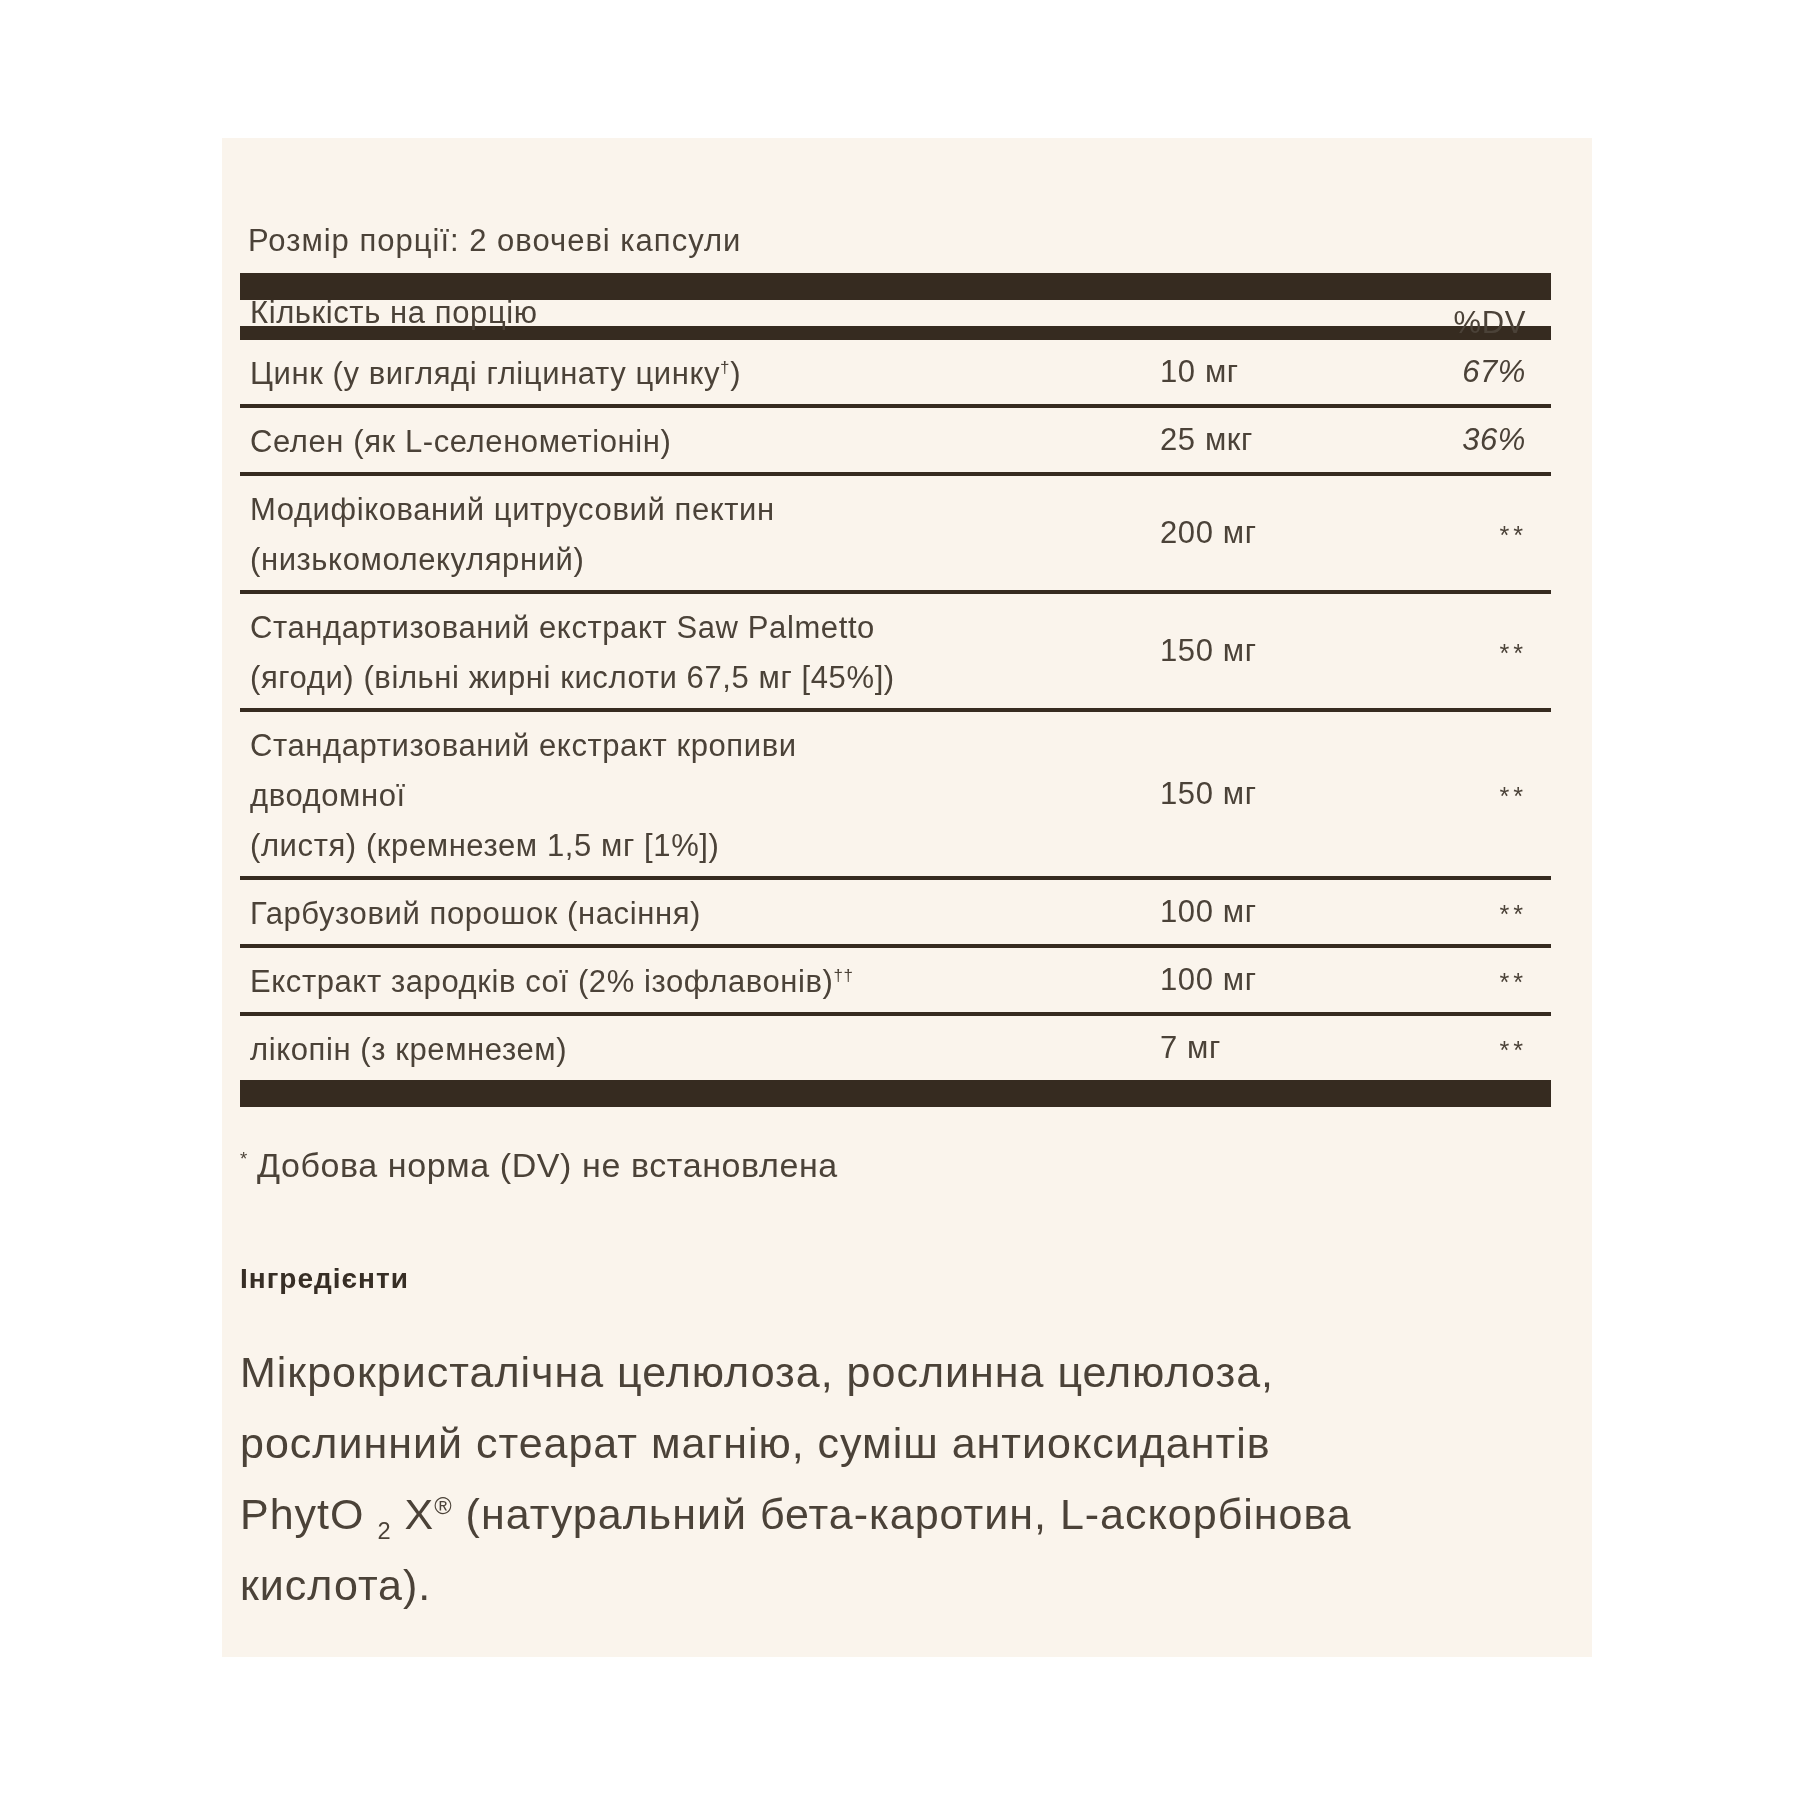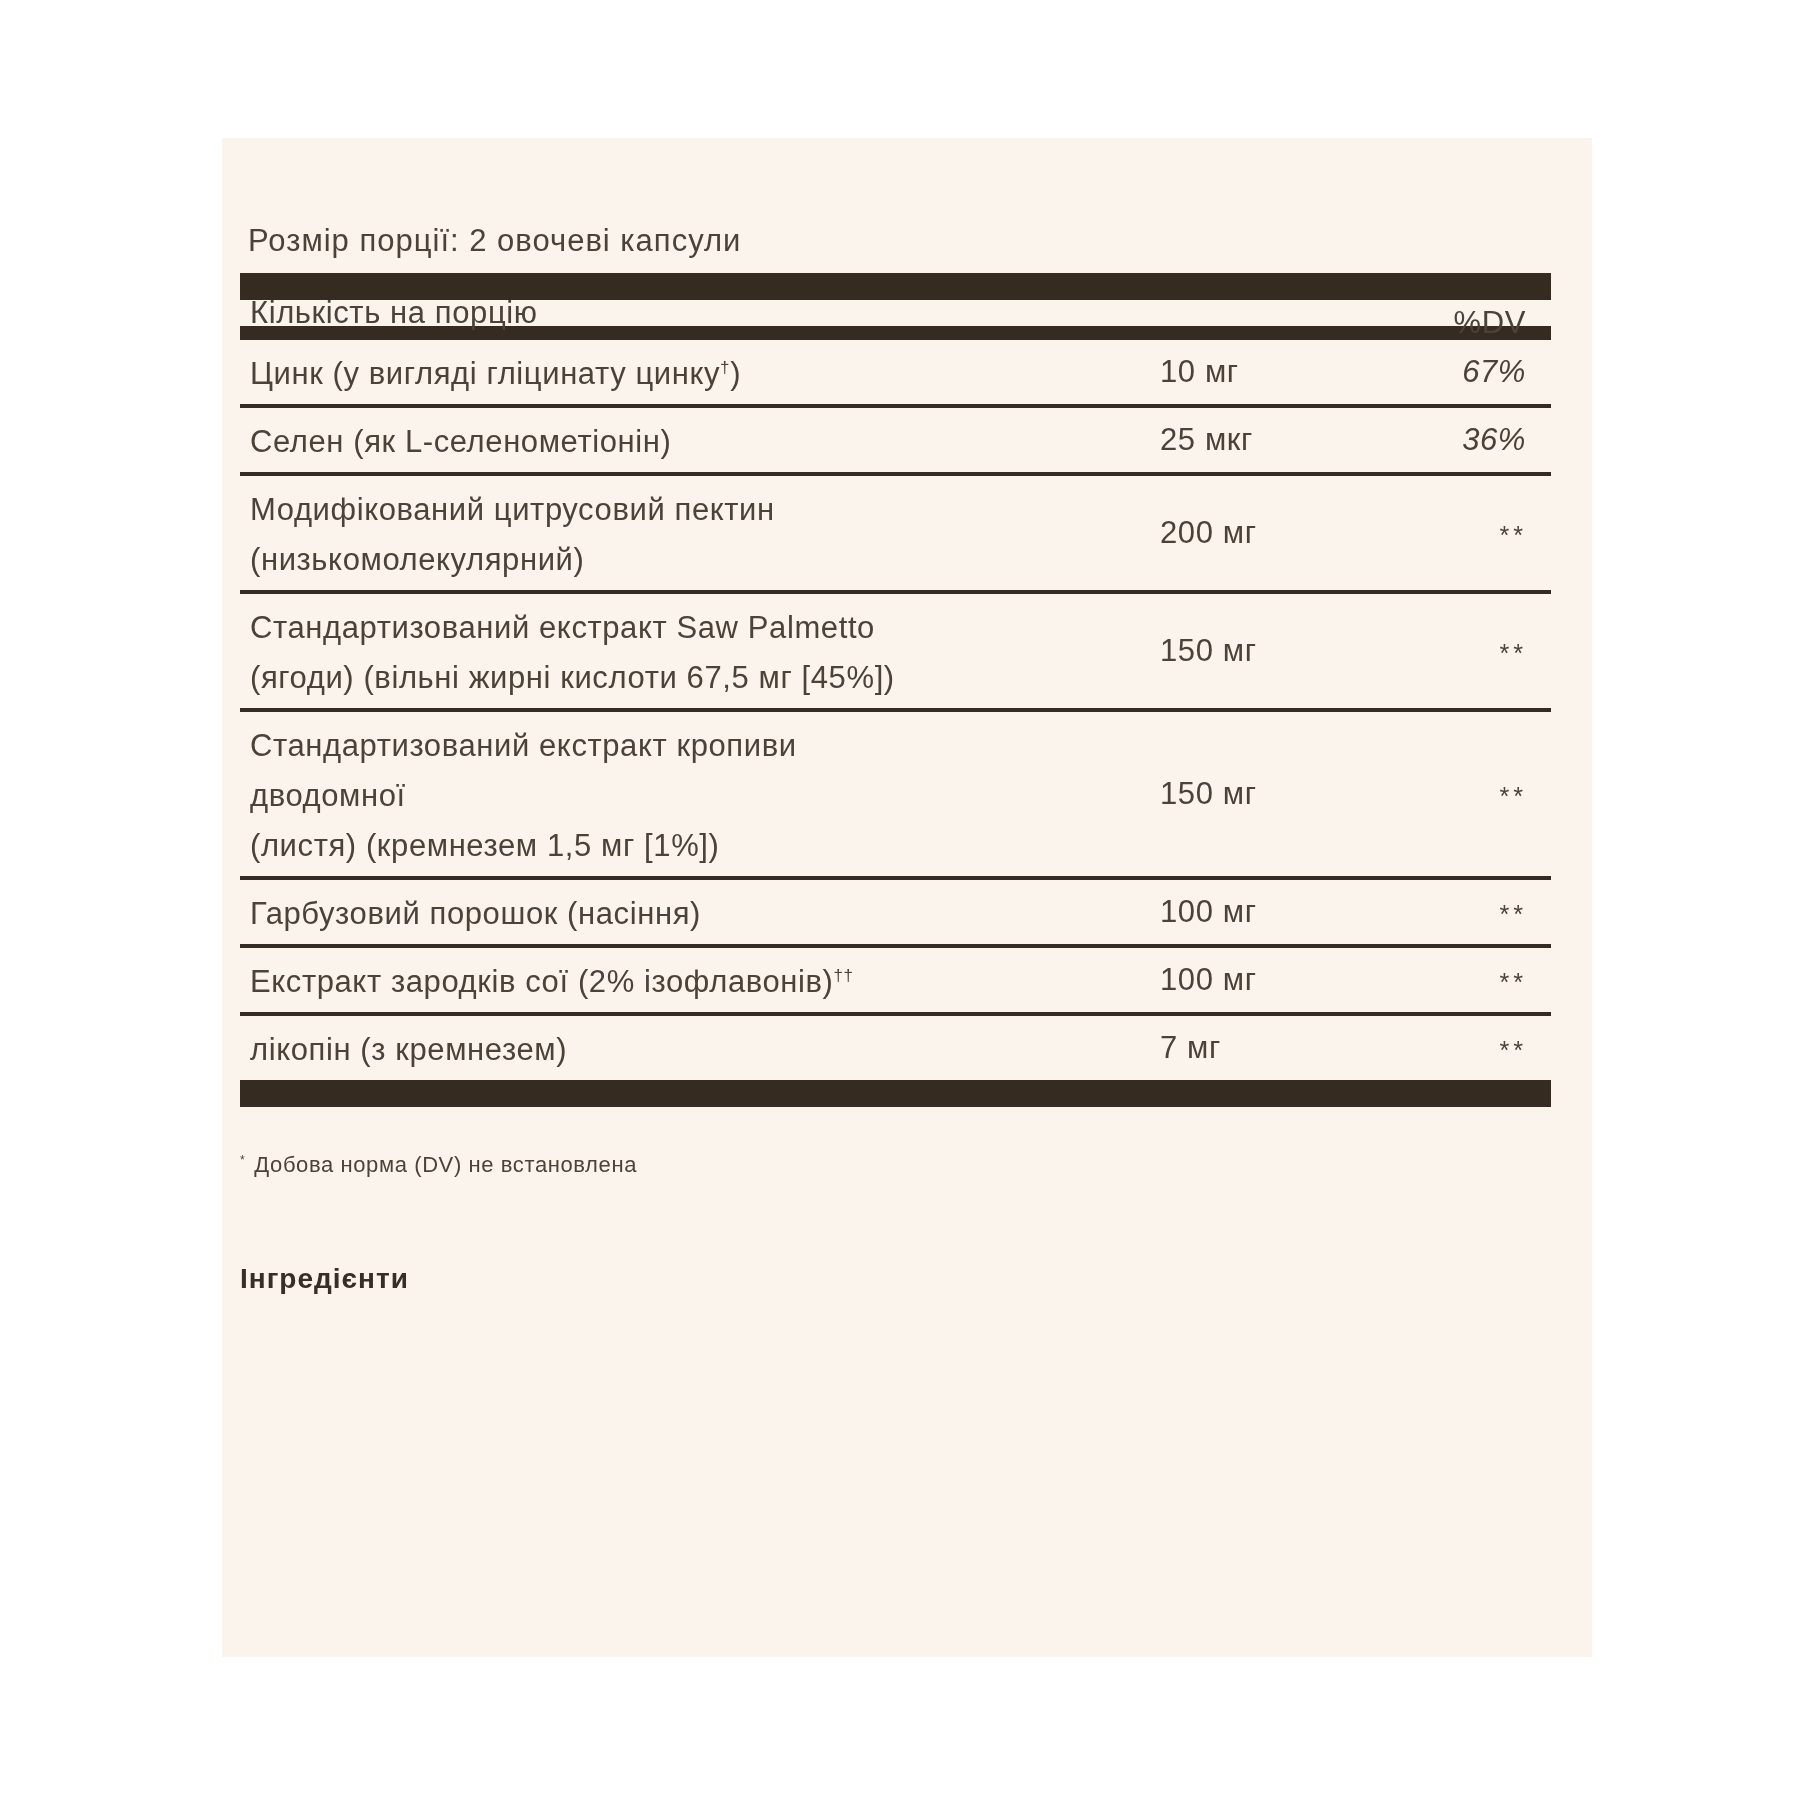--- a/index.html
+++ b/index.html
@@ -46,21 +46,21 @@
     line-height:50px;letter-spacing:0.6px;
   }
   .cell.amount{width:200px;line-height:46px;padding-top:2px;letter-spacing:0.6px;}
   .cell.dv{flex:1;text-align:right;padding-right:25px;line-height:46px;padding-top:2px;letter-spacing:0.6px;font-style:italic;}
   .cell.dv.ast{font-size:25px;letter-spacing:4px;line-height:40px;padding-top:6px;}
 
   sup{font-size:55%;vertical-align:super;line-height:0;}
   sub{font-size:55%;vertical-align:sub;line-height:0;}
 
   .footnote{
-    margin-top:38px;font-size:22px;line-height:40px;letter-spacing:0.6px;
+    margin-top:38px;font-size:34px;line-height:40px;letter-spacing:0.6px;
   }
   .footnote sup{margin-right:9px;}
 
   .ing-head{
     margin-top:70px;
     font-size:28px;font-weight:bold;line-height:48px;letter-spacing:1px;
     color:var(--heading-color);
   }
 
   .ing-body{
@@ -127,15 +127,16 @@
           <div class="cell dv ast">**</div>
         </div>
       </div>
 
     <div class="bar bar-thick"></div>
 
     <div class="footnote"><sup>*</sup>Добова норма (DV) не встановлена</div>
 
     <div class="ing-head">Інгредієнти</div>
 
+    <div class="ing-body">Мікрокристалічна целюлоза, рослинна целюлоза, рослинний стеарат магнію, суміш антиоксидантів PhytO <sub>2</sub> X<sup>®</sup> (натуральний бета-каротин, L-аскорбінова кислота).</div>
 
   </div>
 </div>
 
 </body></html>

